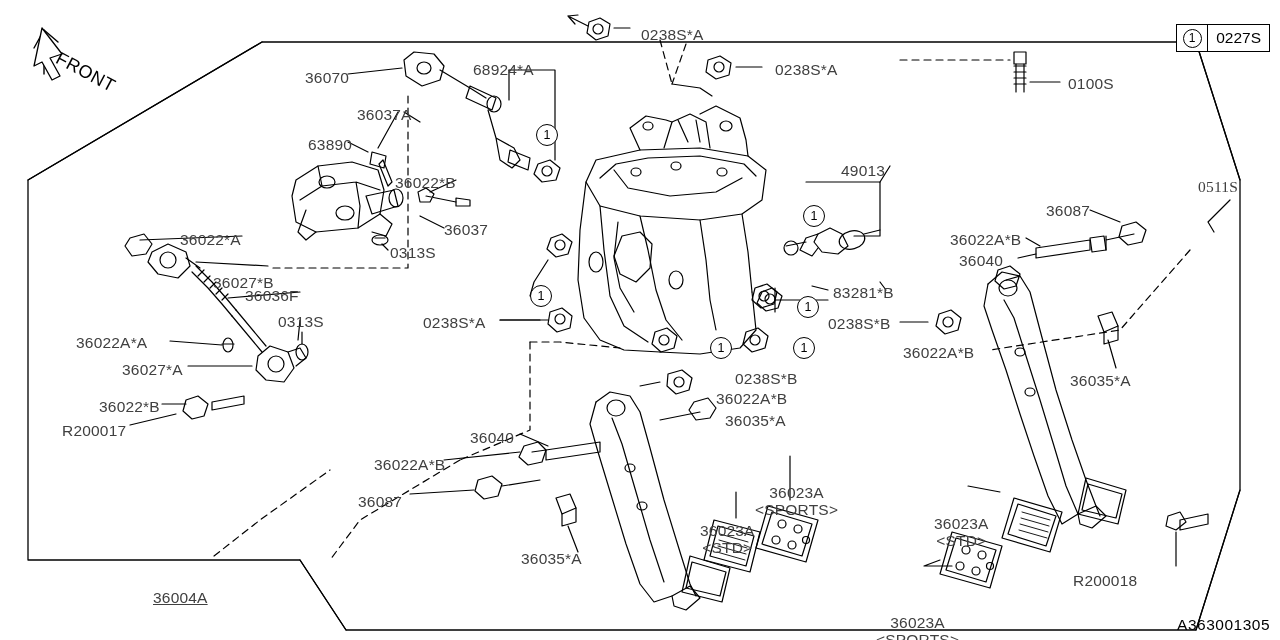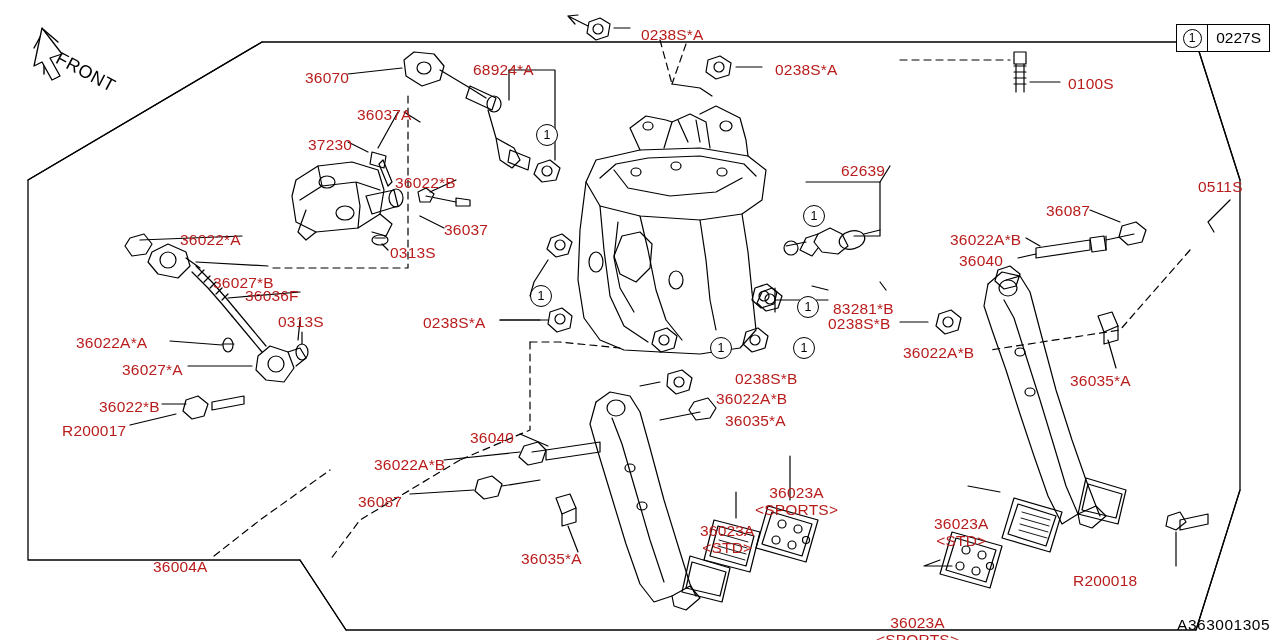--- a/index.html
+++ b/index.html
@@ -19,21 +19,21 @@
     position: absolute;
     left: 0;
     top: 0;
     width: 1280px;
     height: 640px;
   }
   .lbl {
     position: absolute;
     font-family: "Liberation Sans", sans-serif;
     font-size: 15.5px;
-    color: #b91c1c;
+    color: #404040;
     white-space: nowrap;
     letter-spacing: 0.2px;
     line-height: 1.05;
   }
   .lbl.two {
     text-align: center;
     line-height: 1.12;
     margin-top: 44px;
   }
   .front-text {
@@ -386,50 +386,50 @@
   <div class="callout" style="left:797px; top:296px;">1</div>
   <div class="callout" style="left:710px; top:337px;">1</div>
   <div class="callout" style="left:793px; top:337px;">1</div>
 
   <div class="lbl" style="left:641px; top:27px;">0238S*A</div>
   <div class="lbl" style="left:775px; top:62px;">0238S*A</div>
   <div class="lbl" style="left:1068px; top:76px;">0100S</div>
   <div class="lbl" style="left:305px; top:70px;">36070</div>
   <div class="lbl" style="left:473px; top:62px;">68924*A</div>
   <div class="lbl" style="left:357px; top:107px;">36037A</div>
-  <div class="lbl" style="left:308px; top:137px;">37230</div>
+  <div class="lbl" style="left:308px; top:137px;">63890</div>
   <div class="lbl" style="left:395px; top:175px;">36022*B</div>
   <div class="lbl" style="left:444px; top:222px;">36037</div>
   <div class="lbl" style="left:390px; top:245px;">0313S</div>
-  <div class="lbl" style="left:841px; top:163px;">62639</div>
-  <div class="lbl" style="left:1198px; top:179px;">0511S</div>
+  <div class="lbl" style="left:841px; top:163px;">49013</div>
+  <div class="lbl" style="left:1198px; top:179px;font-family:Liberation Serif, serif;">0511S</div>
   <div class="lbl" style="left:1046px; top:203px;">36087</div>
   <div class="lbl" style="left:950px; top:232px;">36022A*B</div>
   <div class="lbl" style="left:959px; top:253px;">36040</div>
   <div class="lbl" style="left:180px; top:232px;text-align:center;">36022*A</div>
   <div class="lbl" style="left:213px; top:263px;margin-top:12px;">36027*B</div>
   <div class="lbl" style="left:245px; top:288px;text-align:center;">36036F</div>
   <div class="lbl" style="left:278px; top:314px;">0313S</div>
   <div class="lbl" style="left:76px; top:335px;text-align:right;">36022A*A</div>
   <div class="lbl" style="left:122px; top:362px;">36027*A</div>
   <div class="lbl" style="left:99px; top:399px;">36022*B</div>
   <div class="lbl" style="left:62px; top:423px;">R200017</div>
   <div class="lbl" style="left:423px; top:315px;">0238S*A</div>
-  <div class="lbl" style="left:833px; top:285px;margin-top:16px;">83281*B</div>
+  <div class="lbl" style="left:833px; top:285px;">83281*B</div>
   <div class="lbl" style="left:828px; top:316px;">0238S*B</div>
   <div class="lbl" style="left:903px; top:345px;">36022A*B</div>
   <div class="lbl" style="left:1070px; top:373px;">36035*A</div>
   <div class="lbl" style="left:735px; top:371px;">0238S*B</div>
   <div class="lbl" style="left:716px; top:391px;">36022A*B</div>
   <div class="lbl" style="left:725px; top:413px;">36035*A</div>
   <div class="lbl" style="left:470px; top:430px;">36040</div>
   <div class="lbl" style="left:374px; top:457px;">36022A*B</div>
   <div class="lbl" style="left:358px; top:494px;">36087</div>
   <div class="lbl" style="left:521px; top:551px;">36035*A</div>
-  <div class="lbl" style="left:153px; top:559px;">36004A</div>
+  <div class="lbl" style="left:153px; top:590px;text-decoration:underline;">36004A</div>
   <div class="lbl" style="left:1073px; top:573px;">R200018</div>
 
   <div class="lbl two" style="left:755px; top:440px;">
     <div>36023A</div>
     <div>&lt;SPORTS&gt;</div>
   </div>
   <div class="lbl two" style="left:700px; top:478px;">
     <div>36023A</div>
     <div>&lt;STD&gt;</div>
   </div>

